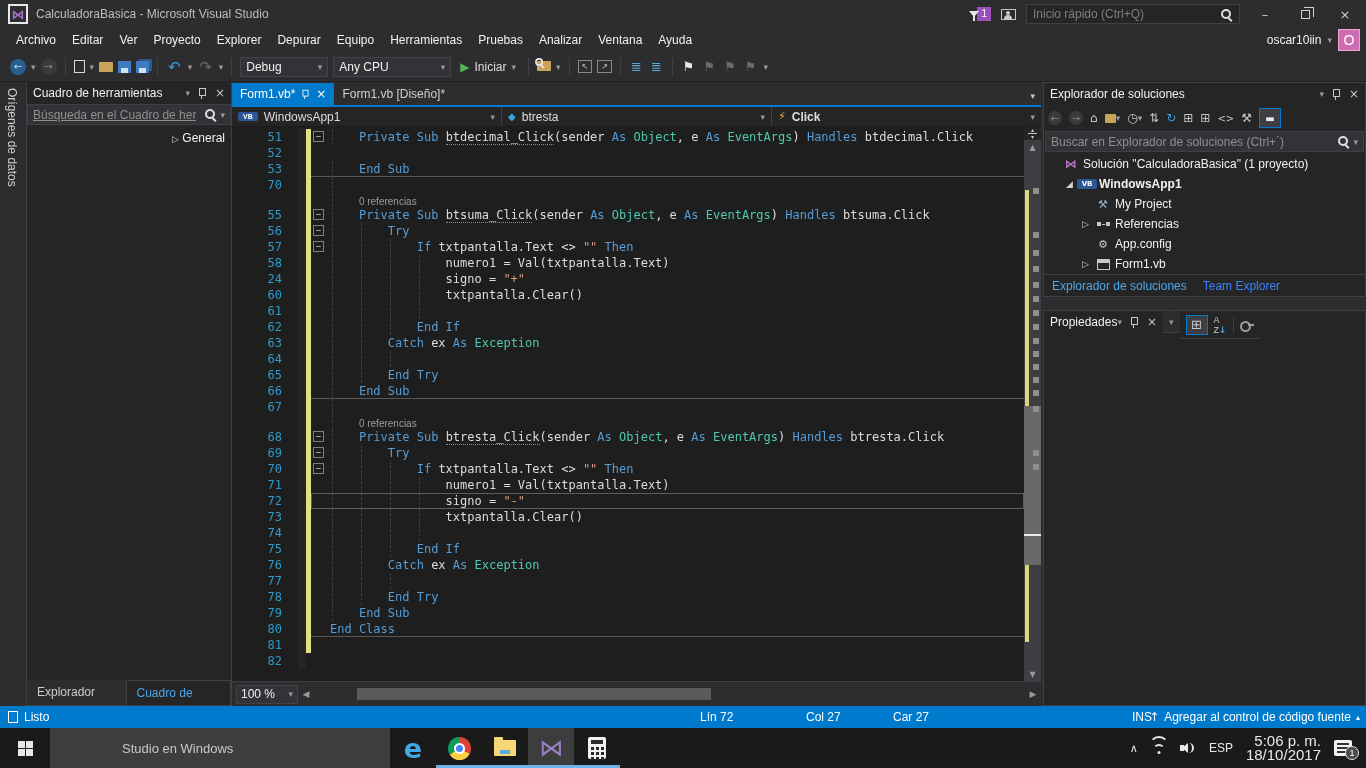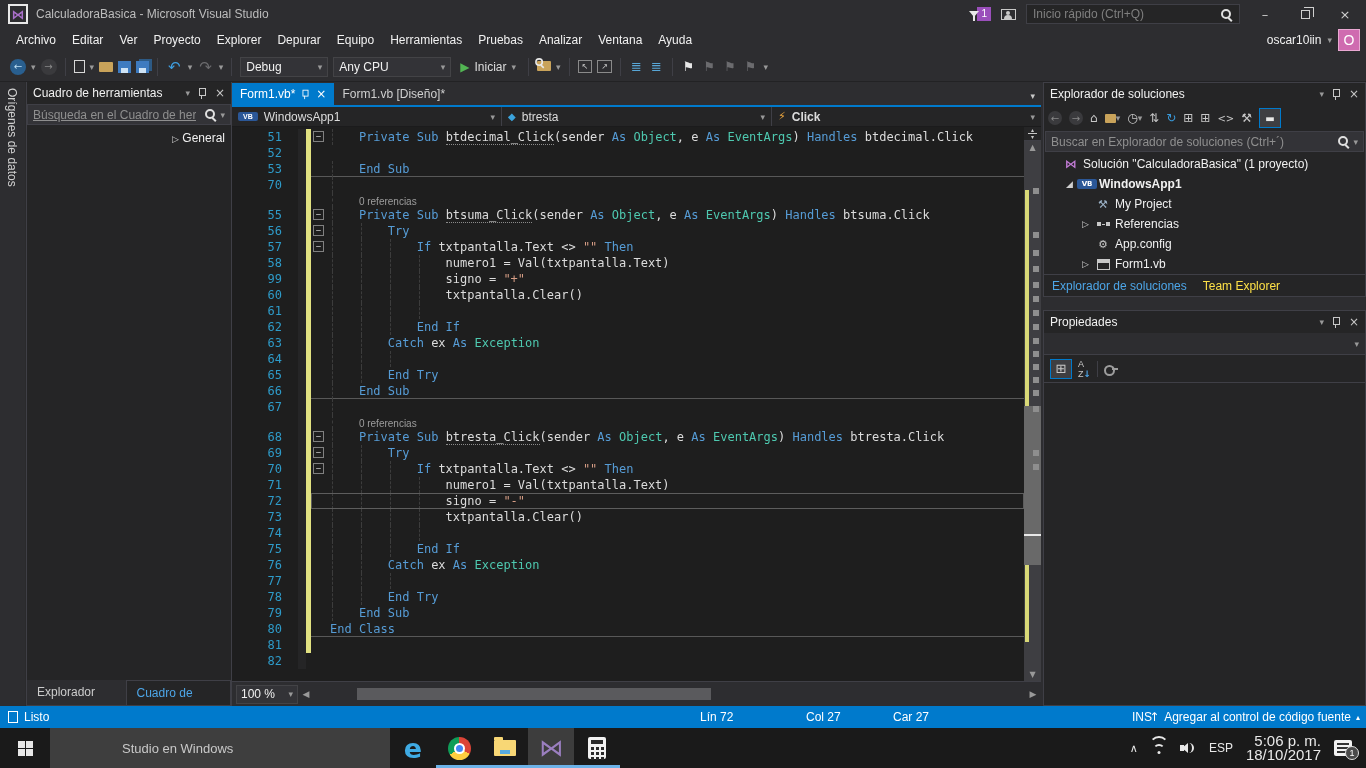--- a/index.html
+++ b/index.html
@@ -134,24 +134,24 @@
   .ic-solution { color:#c17bd4; font-weight:bold; font-size:12px; }
   .ic-wrench { color:#9db3c8; font-size:11px; }
   .ic-refs { display:flex; align-items:center; gap:1px; }
   .ic-refs i { width:4px; height:4px; background:#c8c8c8; display:block; }
   .ic-refs em { width:3px; height:1px; background:#c8c8c8; display:block; }
   .ic-config { color:#c8c8c8; font-size:11px; position:relative; }
   .ic-config::before { content:""; position:absolute; right:-4px; top:-2px; width:7px; height:10px; border:1px solid #a8a8a8; background:#252526; z-index:-1; }
   .ic-form { width:13px; height:11px; border:1px solid #c8c8c8; position:relative; }
   .ic-form::before { content:""; position:absolute; left:0; top:0; right:0; height:3px; background:#c8c8c8; }
   #se-tabs { height:22px; display:flex; align-items:center; border-top:1px solid #3f3f46; }
-  #se-tabs .btab { padding:0 8px; color:#fde047; }
+  #se-tabs .btab { padding:0 8px; color:#3b82f6; }
   #se-tabs .btab.active { color:#4da6e8; }
   #panel-gap { height:13px; }
-  #props { flex:1; background:#252526; border:1px solid #3f3f46; display:flex; flex-direction:column; }
+  #props { flex:1; background:#252526; border:1px solid #3f3f46; display:flex; flex-direction:row; }
   #props-combo { height:22px; background:#2d2d30; border-bottom:1px solid #3f3f46; display:flex; align-items:center; justify-content:flex-end; padding:0 6px; }
   #props-toolbar { height:28px; display:flex; align-items:center; gap:6px; padding:0 6px; border-bottom:1px solid #3f3f46; color:#c8c8c8; }
   .cat-ic { font-family:"DejaVu Sans", sans-serif; font-size:13px; color:#c8c8c8; }
   .az-ic { font-size:9px; color:#c8c8c8; }
   .az-ic b { color:#4da6e8; }
   .key-ic { width:14px; height:8px; position:relative; display:inline-block; }
   .key-ic::before { content:""; position:absolute; left:0; top:0; width:7px; height:7px; border:2px solid #9d9d9d; border-radius:50%; }
   .key-ic::after { content:""; position:absolute; left:8px; top:3px; width:6px; height:2px; background:#9d9d9d; }
   #props-body { flex:1; }
 
@@ -429,21 +429,21 @@
             <span class="code"><i class="guide" style="left: 5px;"></i><i class="guide" style="left: 33.88px;"></i><i class="guide" style="left: 62.76px;"></i><span class="tp">            </span><span class="tk">If</span><span class="tp"> txtpantalla.Text &lt;&gt; </span><span class="ts">""</span><span class="tp"> </span><span class="tk">Then</span></span>
           </div>
           <div class="row">
             <span class="ln">58</span>
             <span class="strip"></span>
             <span class="chgbar on"></span>
             <span class="foldcol"></span>
             <span class="code"><i class="guide" style="left: 5px;"></i><i class="guide" style="left: 33.88px;"></i><i class="guide" style="left: 62.76px;"></i><i class="guide" style="left: 91.64px;"></i><span class="tp">                numero1 = Val(txtpantalla.Text)</span></span>
           </div>
           <div class="row">
-            <span class="ln">99</span>
+            <span class="ln">24</span>
             <span class="strip"></span>
             <span class="chgbar on"></span>
             <span class="foldcol"></span>
             <span class="code"><i class="guide" style="left: 5px;"></i><i class="guide" style="left: 33.88px;"></i><i class="guide" style="left: 62.76px;"></i><i class="guide" style="left: 91.64px;"></i><span class="tp">                signo = </span><span class="ts">"+"</span></span>
           </div>
           <div class="row">
             <span class="ln">60</span>
             <span class="strip"></span>
             <span class="chgbar on"></span>
             <span class="foldcol"></span>

